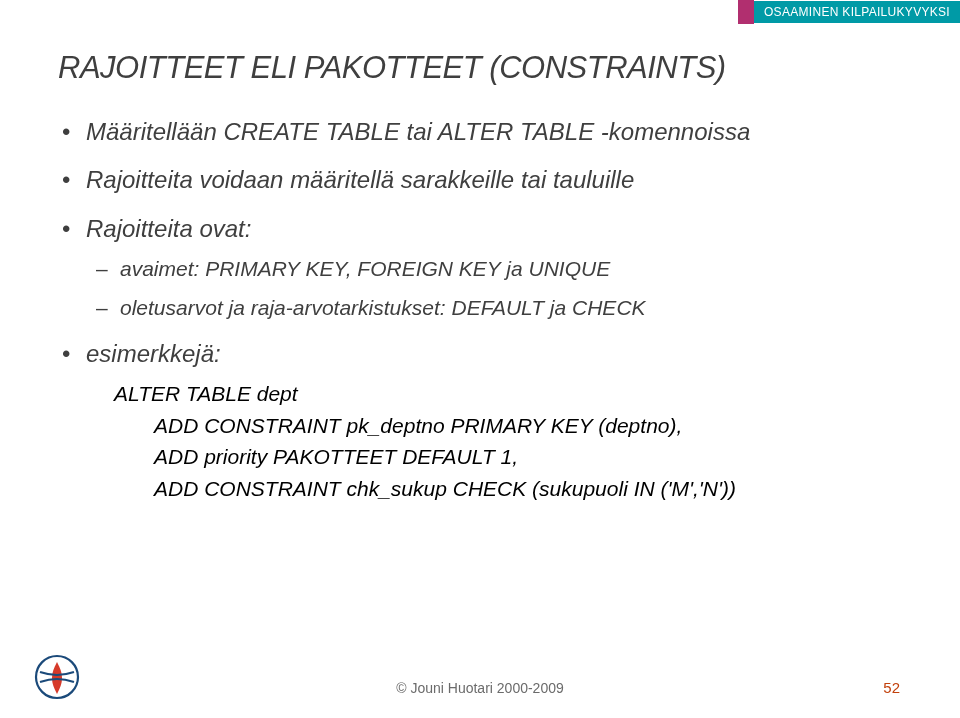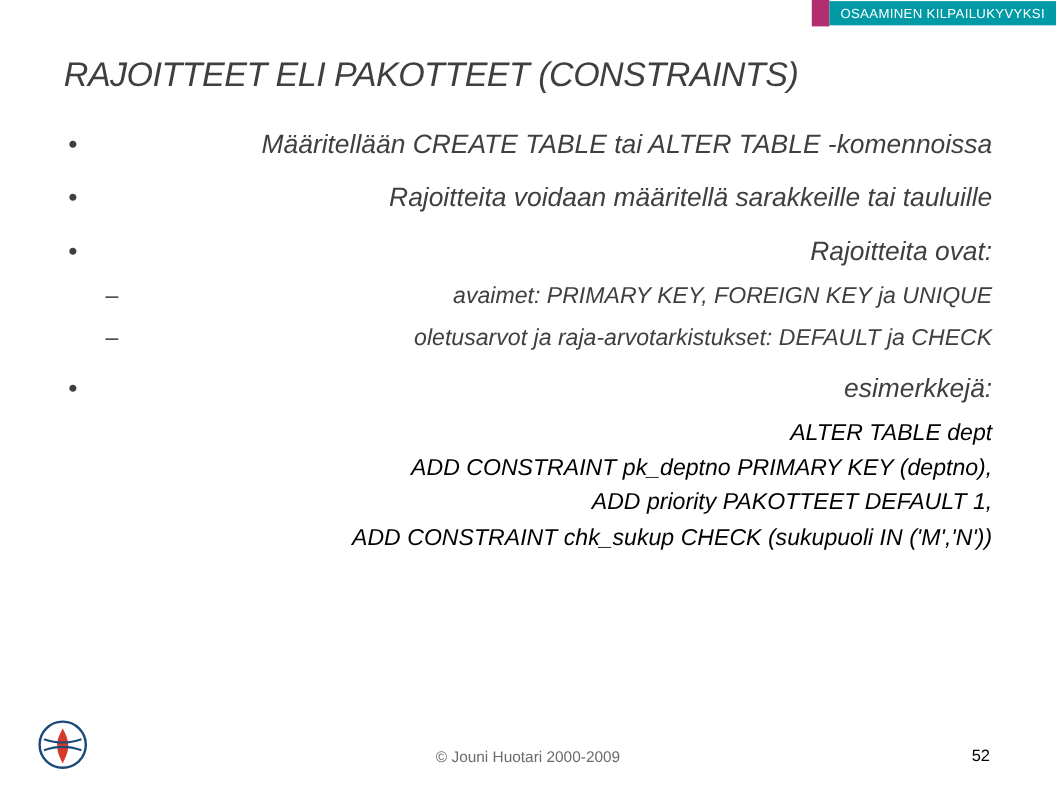--- a/index.html
+++ b/index.html
@@ -43,21 +43,20 @@
     font-weight: 400;
     font-size: 31px;
     color: #3f3f3f;
     margin: 0 0 30px 0;
     letter-spacing: -0.5px;
   }
   ul.level1 {
     list-style: none;
     padding: 0;
     margin: 0;
-    text-align: right;
   }
   ul.level1 > li {
     position: relative;
     padding-left: 28px;
     margin-bottom: 16px;
     font-size: 24px;
     font-style: italic;
     color: #3f3f3f;
     line-height: 1.35;
   }
@@ -121,21 +120,21 @@
     transform: translateX(-50%);
     bottom: 4px;
     font-size: 14px;
     color: #6b6b6b;
   }
   .pagenum {
     position: absolute;
     right: 60px;
     bottom: 4px;
     font-size: 15px;
-    color: #000000;
+    color: #c2410c;
   }
 </style>
 </head>
 <body>
 
 <div class="topbar">
   <div class="pink"></div>
   <div class="label-box">OSAAMINEN KILPAILUKYVYKSI</div>
 </div>
 

